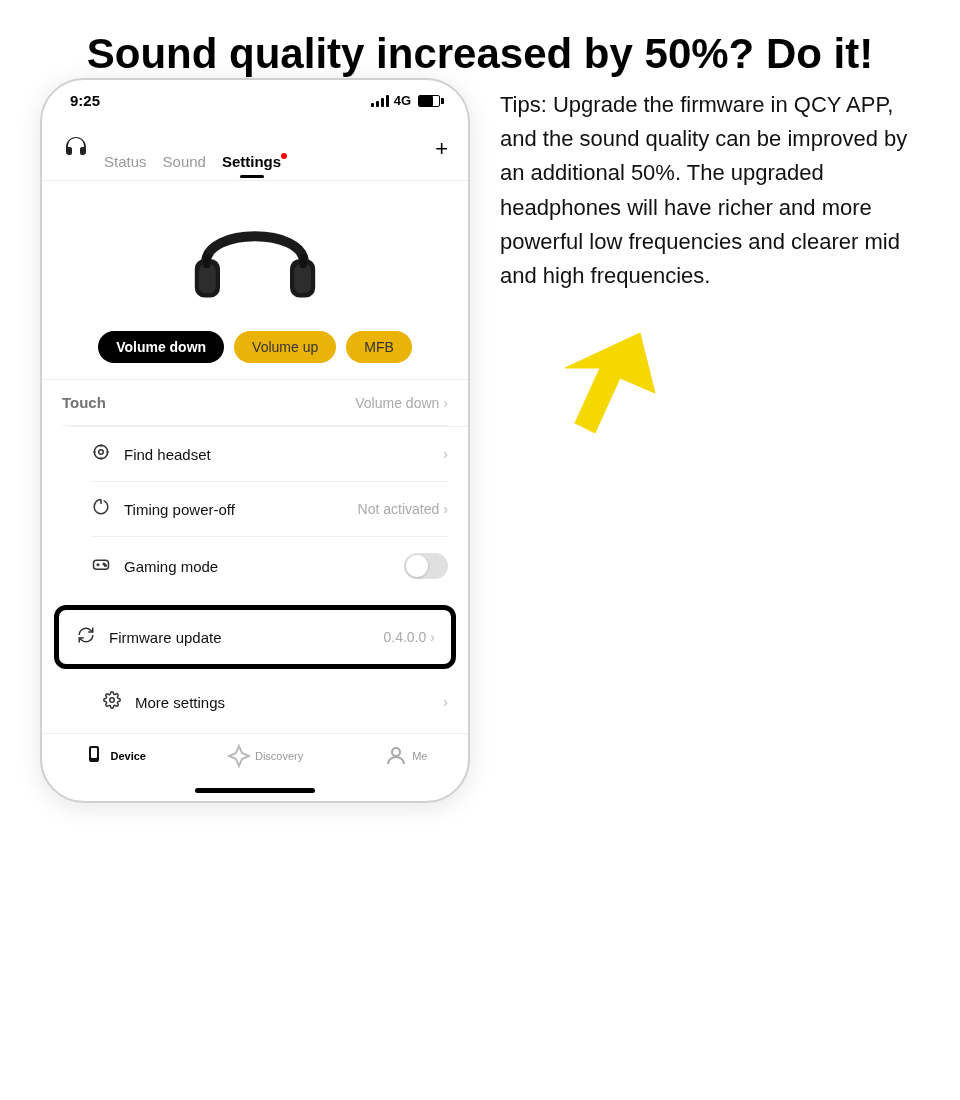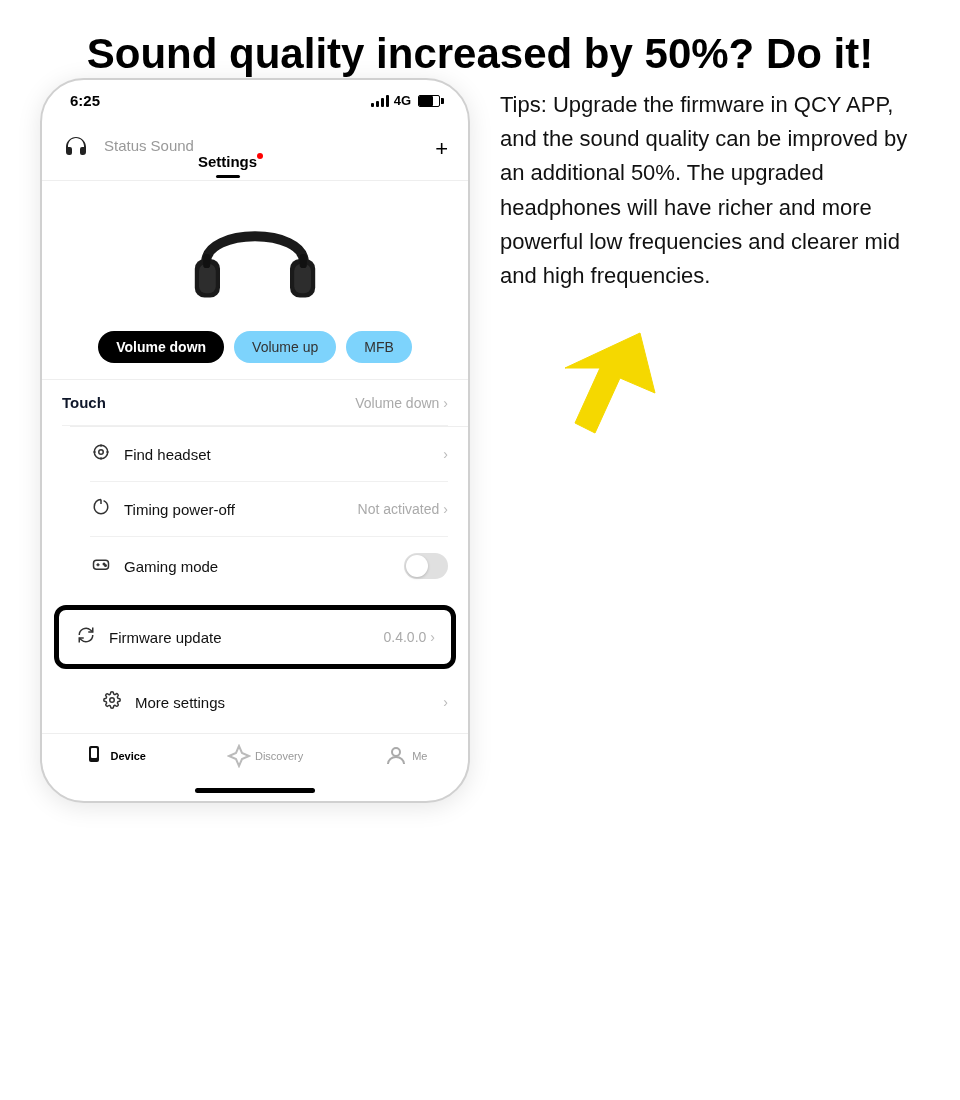--- a/index.html
+++ b/index.html
@@ -106,22 +106,22 @@
       border-bottom: 1px solid #eee;
       gap: 0;
     }
 
     .nav-headphone-icon {
       margin-right: 14px;
     }
 
     .nav-tabs {
       display: flex;
-      gap: 4px;
-      align-items: center;
+      gap: 16px;
+      align-items: flex-end;
       flex: 1;
     }
 
     .nav-tab {
       font-size: 15px;
       color: #999;
       padding-bottom: 6px;
       cursor: pointer;
       position: relative;
     }
@@ -190,21 +190,21 @@
       border: none;
     }
 
     .vol-btn.active-btn {
       background: #000;
       color: #fff;
       font-weight: 600;
     }
 
     .vol-btn.inactive-btn {
-      background: #7dd3fc;
+      background: #eab308;
       color: #333;
     }
 
     
     .settings-section {
       border-top: 1px solid #eee;
       padding: 0 20px;
     }
 
     .settings-row {
@@ -246,21 +246,21 @@
 
     .touch-row {
       display: flex;
       align-items: center;
       padding: 14px 0;
       border-bottom: 1px solid #f0f0f0;
     }
 
     .touch-label {
       font-size: 15px;
-      color: #0f172a;
+      color: #737373;
       font-weight: 600;
       flex: 1;
     }
 
     .touch-value {
       font-size: 14px;
       color: #aaa;
       margin-right: 4px;
     }
 
@@ -365,21 +365,21 @@
 </head>
 <body>
 
 <h1 class="page-title">Sound quality increased by 50%? Do it!</h1>
 
 <div class="content-row">
 
   <div class="phone-mockup">
 
     <div class="phone-status-bar">
-      <span>6:25</span>
+      <span>9:25</span>
       <div class="status-right">
         <div class="signal-bars">
           <span style="height:4px"></span>
           <span style="height:6px"></span>
           <span style="height:9px"></span>
           <span style="height:12px"></span>
         </div>
         <span style="font-size:13px;font-weight:600;">4G</span>
         <div class="battery-icon">
           <div class="battery-fill"></div>

